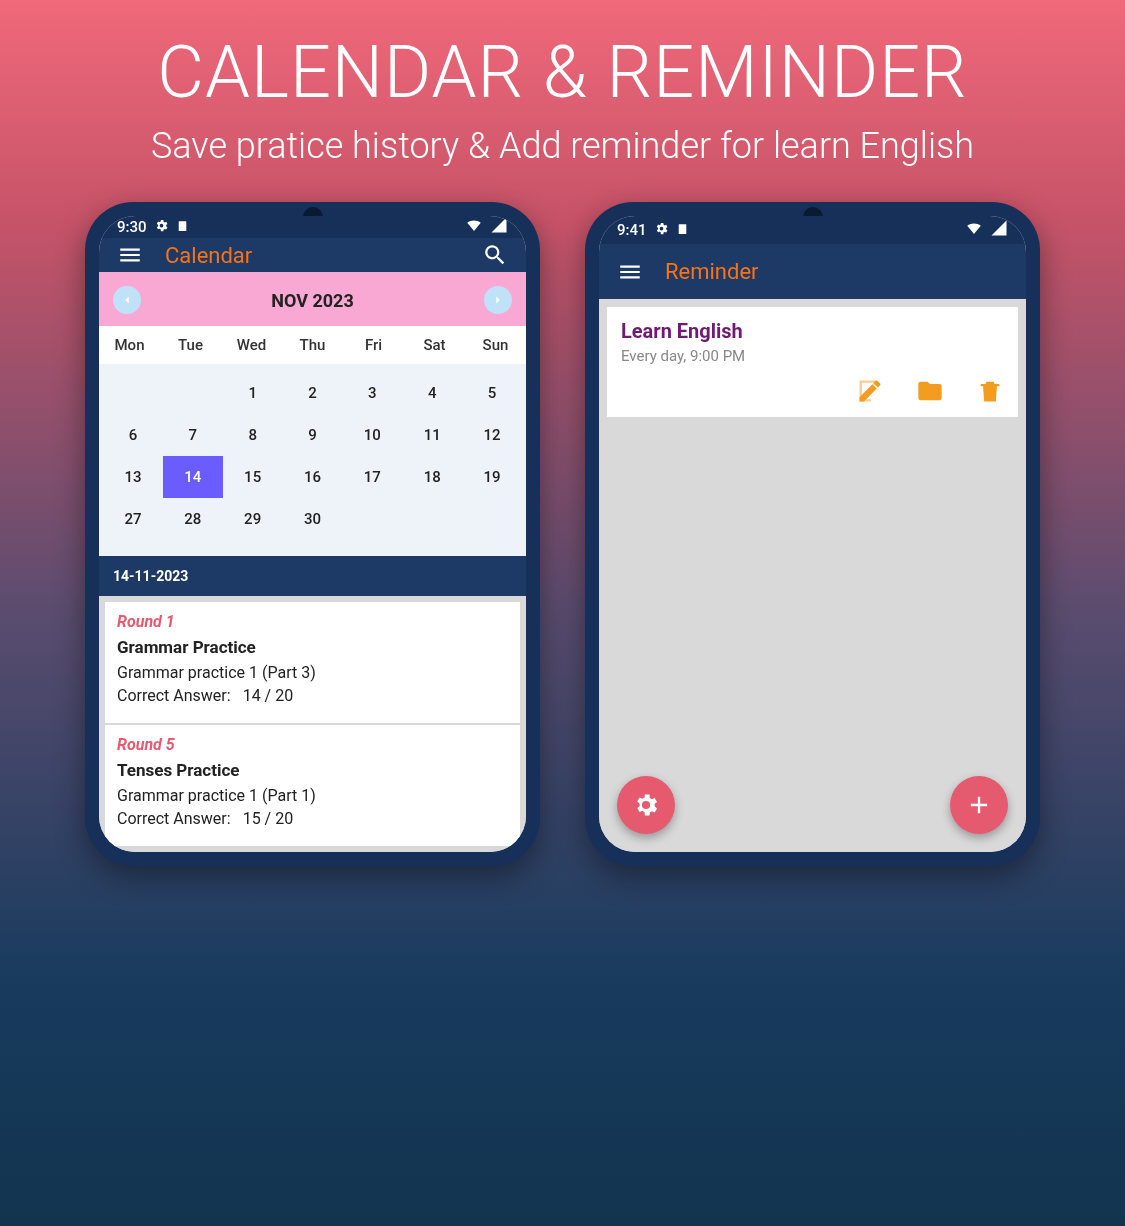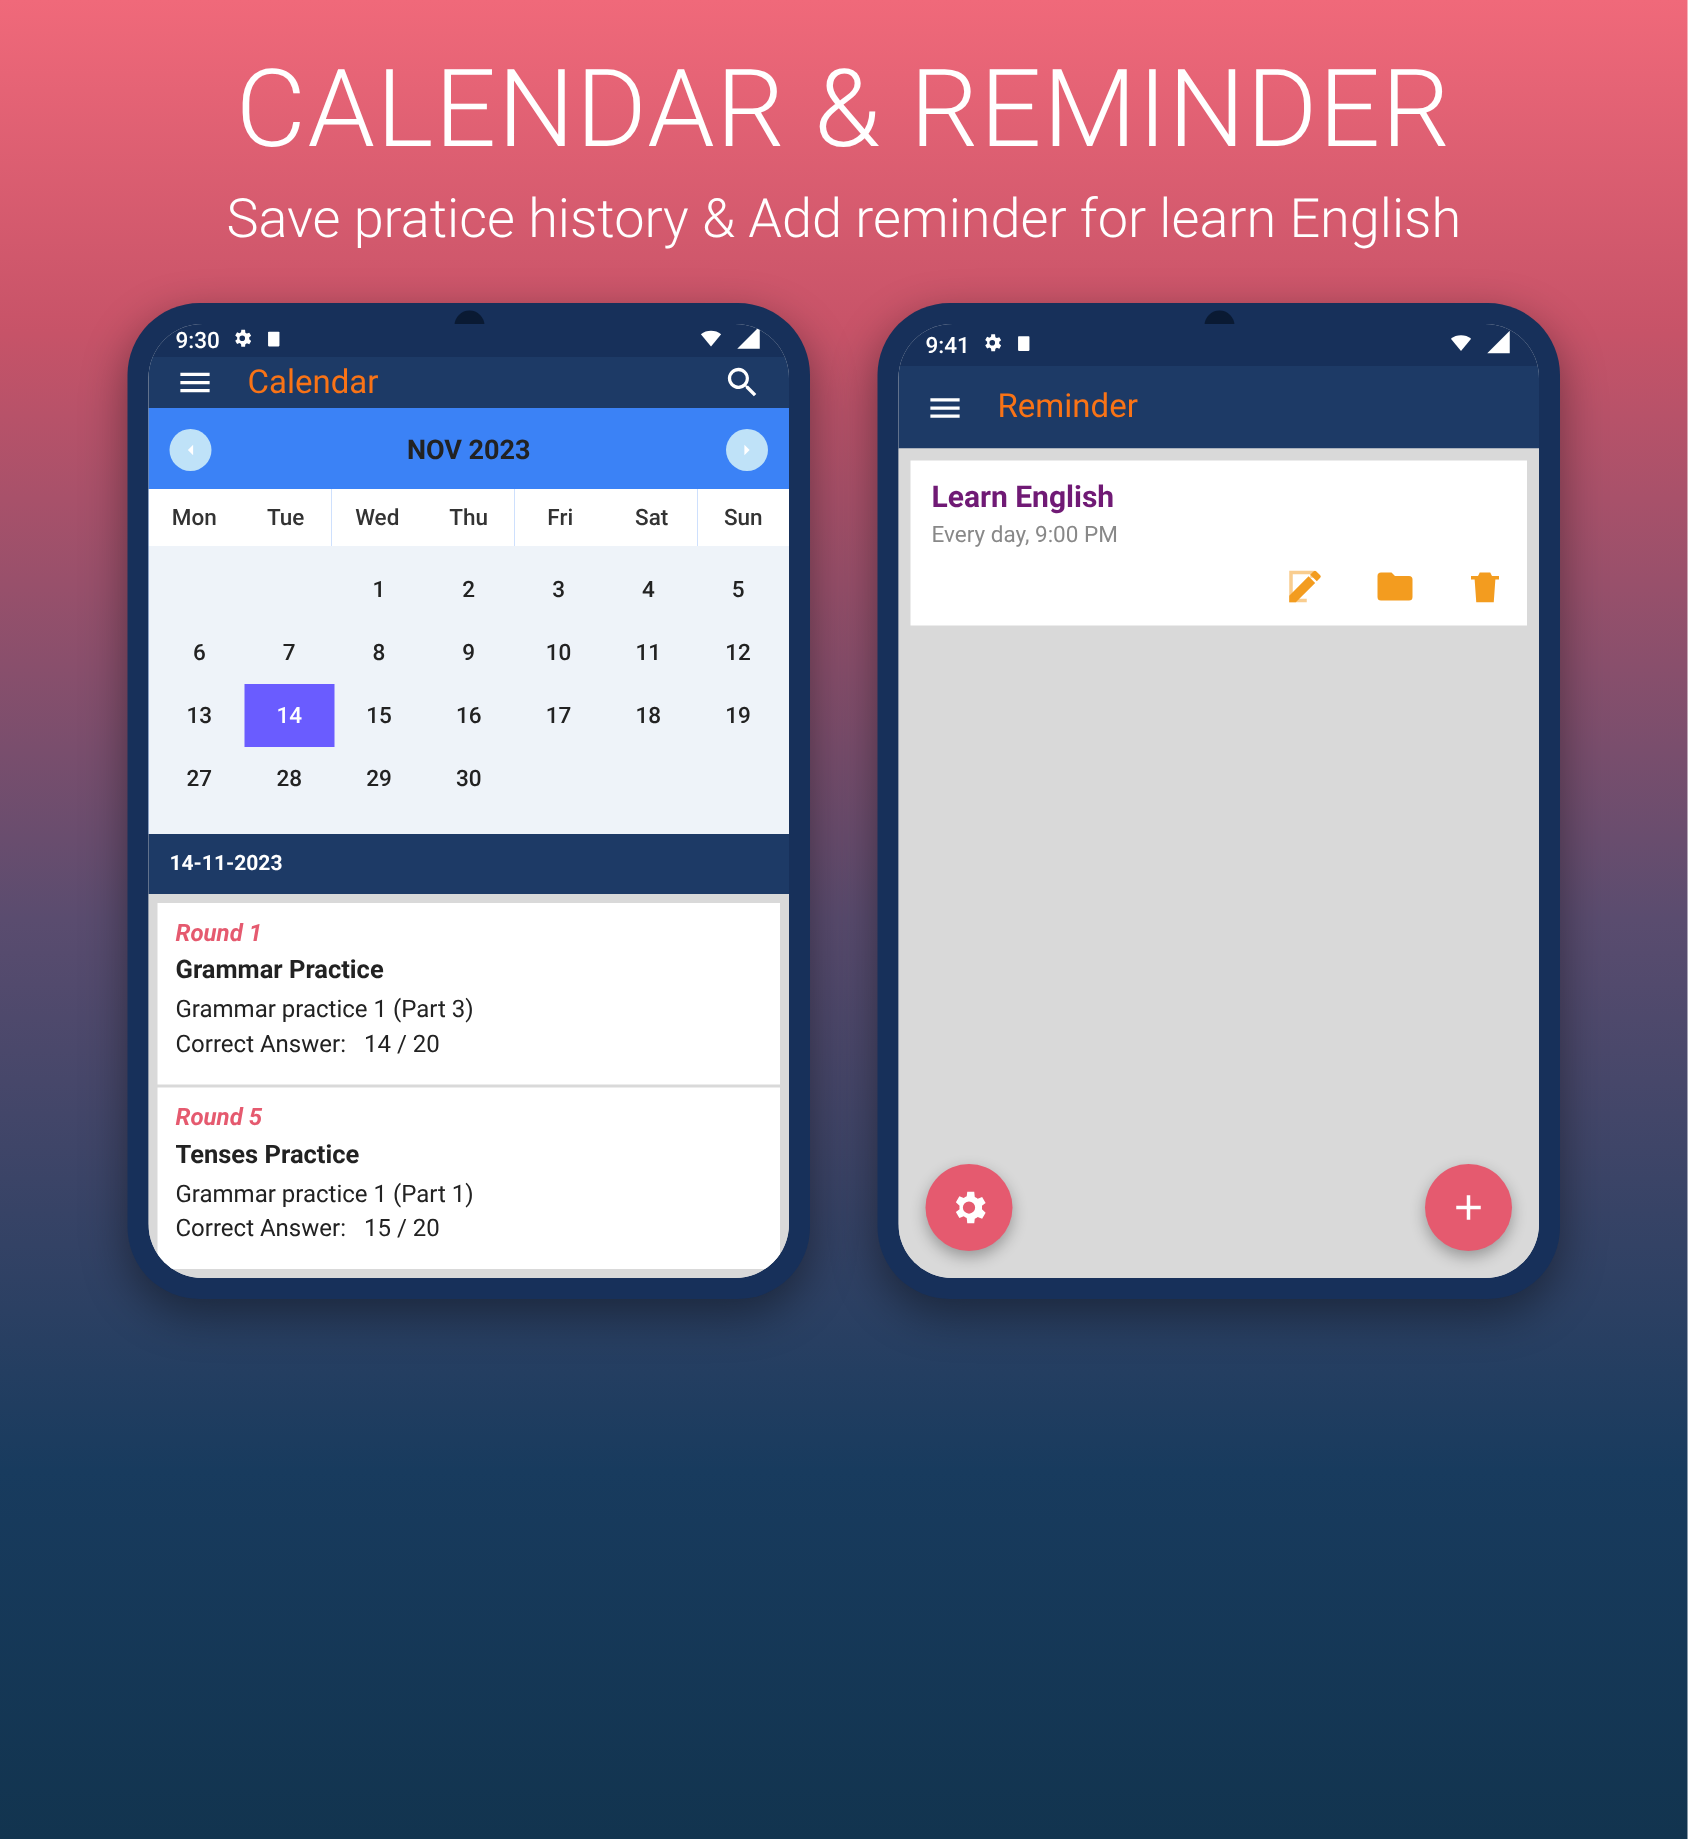--- a/index.html
+++ b/index.html
@@ -37,21 +37,21 @@
 .app-bar {
   height:55px; background:#1d3a66; color:#f97316;
   display:flex; align-items:center; padding:0 18px;
 }
 .app-title{font-size:22px;font-weight:400;margin-left:22px;}
 .spacer{flex:1;}
 .icon-btn{width:26px;height:26px;display:flex;align-items:center;justify-content:center;}
 .icon-btn svg{width:26px;height:26px;fill:#fff;}
 
 
-.cal-wrap{background:#3b82f6;color:#222;}
+.cal-wrap{background:#f9a8d4;color:#222;}
 .cal-header{
   display:flex;align-items:center;justify-content:space-between;
   padding:14px 14px 12px;
 }
 .cal-nav{
   width:28px;height:28px;border-radius:50%;background:#bfe2f8;
   display:flex;align-items:center;justify-content:center;color:#fff;font-size:14px;
 }
 .cal-month{font-weight:700;font-size:18px;}
 .cal-grid{background:#eef3f9; padding:8px 4px 16px;}

